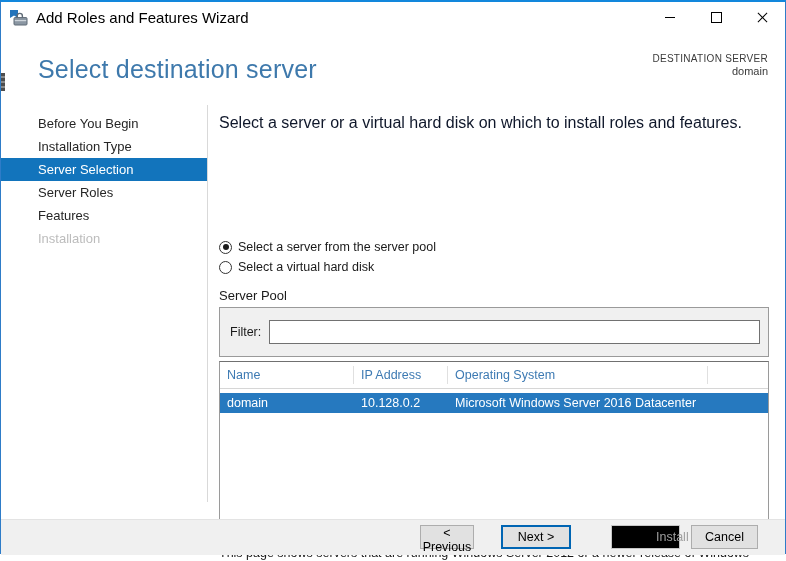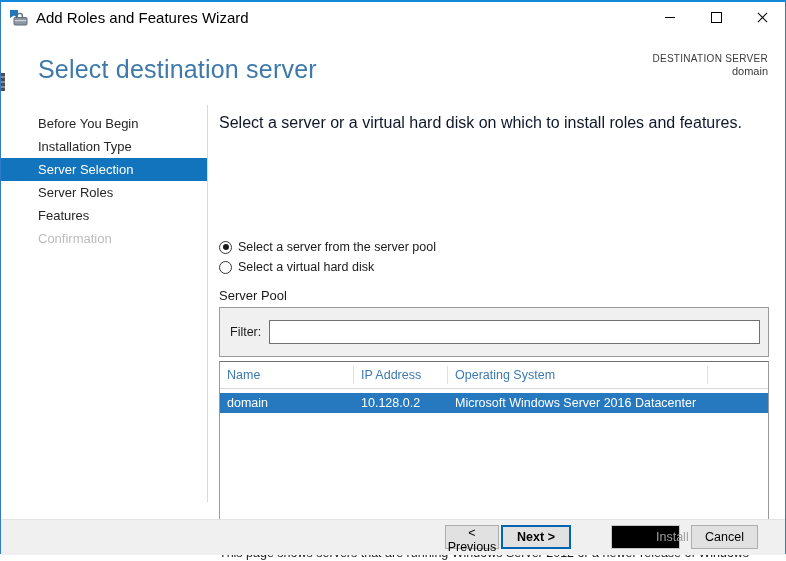--- a/index.html
+++ b/index.html
@@ -61,22 +61,22 @@
   .col-os{width:260px;}
   .col-extra{flex:1;}
   .trow{display:flex;height:20px;align-items:center;margin-top:4px;cursor:default;}
   .trow.selected{background:var(--selection,#2679bf);color:#fff;}
   .td{box-sizing:border-box;padding-left:7px;font-size:12.5px;white-space:nowrap;overflow:hidden;}
   .count-text{position:absolute;left:0;top:418px;font-size:12.5px;color:#1a1a1a;}
   .description{position:absolute;left:0;top:440px;width:552px;font-size:12.5px;line-height:16.5px;color:#1a1a1a;}
   
   .footer{position:absolute;left:0;right:0;top:517px;height:35px;background:#f0f0f0;border-top:1px solid #e3e3e3;}
   .btn{position:absolute;top:5px;height:24px;box-sizing:border-box;background:#e1e1e1;border:1px solid #adadad;font-size:12.5px;color:#000;font-family:inherit;text-align:center;cursor:pointer;padding:0;}
-  .btn-previous{left:444px;width:54px;}
-  .btn-next{left:500px;width:70px;border:2px solid #0065b3;background:#e1e1e1;font-weight:bold;}
+  .btn-previous{left:419px;width:54px;}
+  .btn-next{left:500px;width:70px;border:2px solid #0065b3;background:#e1e1e1;}
   .btn-install{left:610px;width:69px;background:#000000;border:1px solid #c6c6c6;color:#9f9f9f;cursor:default;padding-left:44px;}
   .btn-cancel{left:690px;width:67px;}
   
   .edge-artifact{position:absolute;left:0;top:71px;width:4px;height:18px;background:repeating-linear-gradient(#4d4d4d 0 3px,#8a8a8a 3px 5px);}
 </style>
 </head>
 <body>
 
 <div class="window">
 
@@ -110,21 +110,21 @@
     <div class="dest-value">domain</div>
   </div>
 
   <div class="sidebar">
     <div style="height:7px;"></div>
     <div class="nav-item">Before You Begin</div>
     <div class="nav-item">Installation Type</div>
     <div class="nav-item selected">Server Selection</div>
     <div class="nav-item">Server Roles</div>
     <div class="nav-item">Features</div>
-    <div class="nav-item disabled">Confirmation</div>
+    <div class="nav-item disabled">Installation</div>
   </div>
 
   <div class="main">
     <div class="intro">Select a server or a virtual hard disk on which to install roles and features.</div>
 
     <div class="radio-row r1">
       <span class="radio checked"></span>
       <span class="radio-label">Select a server from the server pool</span>
     </div>
     <div class="radio-row r2">

